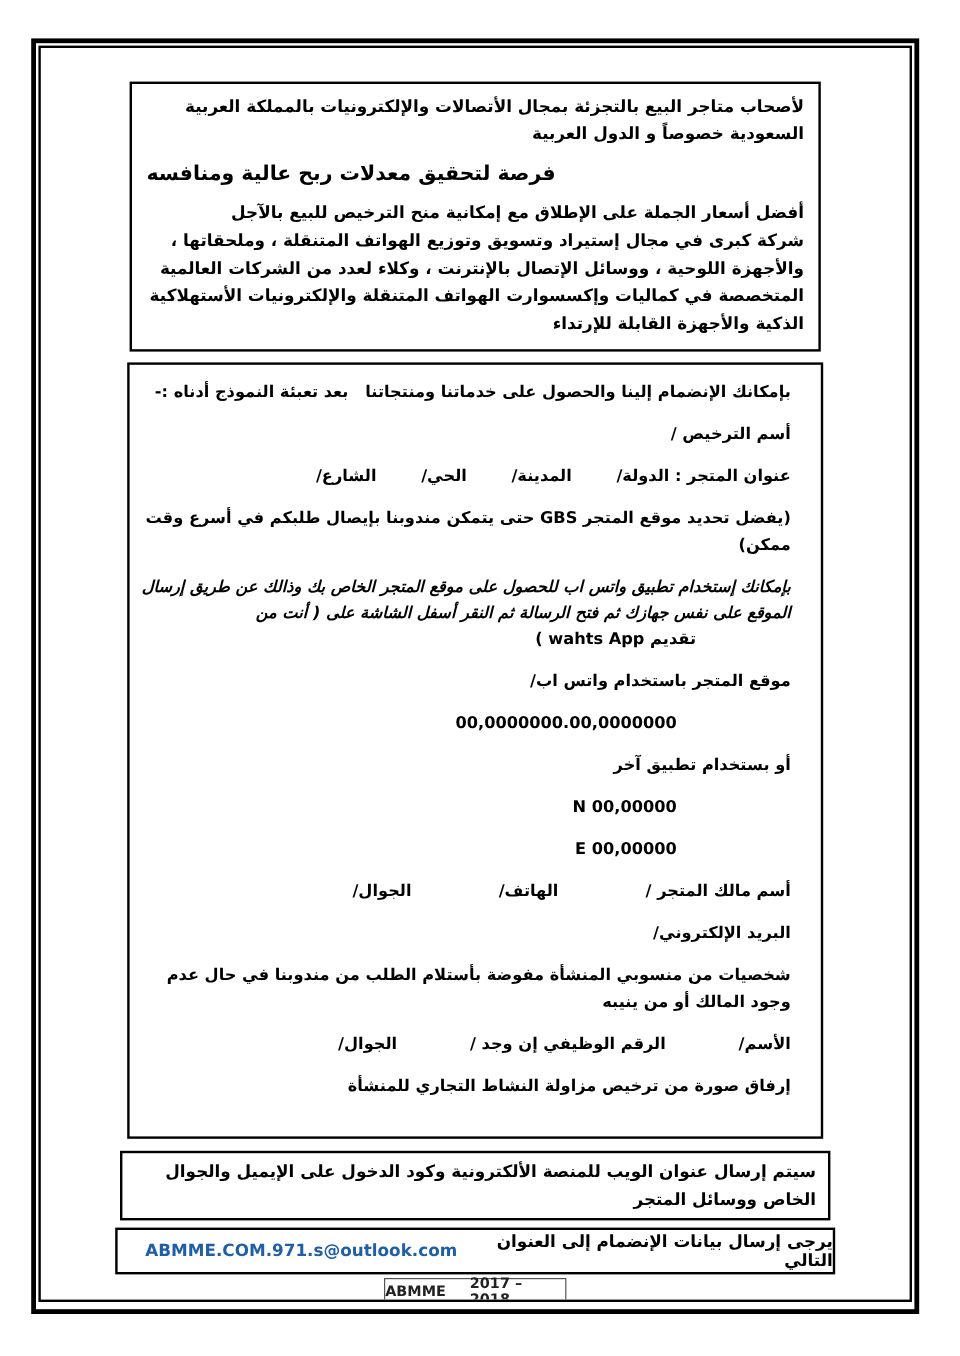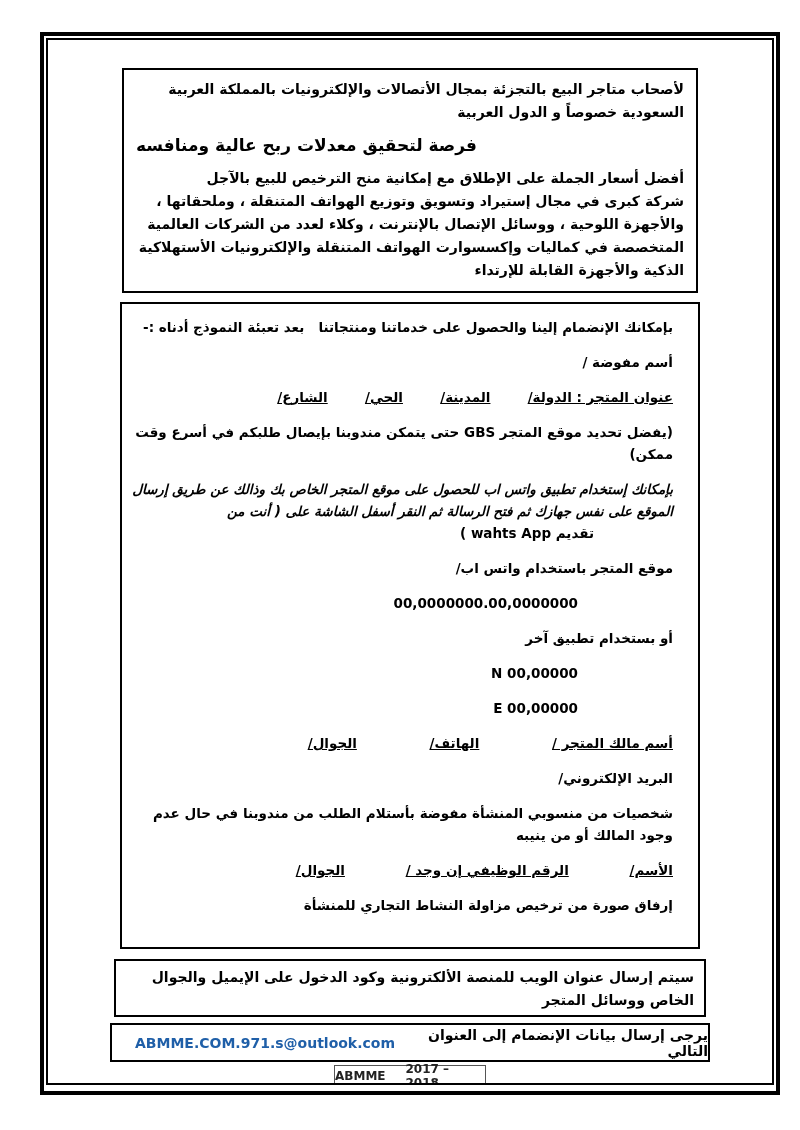--- a/index.html
+++ b/index.html
@@ -5,21 +5,21 @@
   * { box-sizing: border-box; margin: 0; padding: 0; }
   body {
     width: 800px; height: 1130px;
     background: #ffffff;
     font-family: "DejaVu Sans", sans-serif;
     color: #000;
     position: relative;
     overflow: hidden;
   }
   .frame-outer {
-    position: absolute; left: 40px; top: 32px;
+    position: absolute; left: 26px; top: 32px;
     width: 740px; height: 1063px;
     border: 4px solid #000;
   }
   .frame-inner {
     margin: 2px;
     border: 2px solid #000;
     height: calc(100% - 8px);
     overflow: hidden;
   }
   .box {
@@ -46,21 +46,21 @@
   
   .box2 {
     width: 580px; height: 647px;
     margin-top: 9px;
     padding: 12px 25px 0 8px;
     font-size: 13.5px; line-height: 22px;
   }
   .fl { margin-bottom: 13px; }
   .fl.mb0 { margin-bottom: 0; font-style: italic; }
   .frow { display: flex; justify-content: space-between; align-items: baseline; }
-  .frow span { white-space: nowrap; text-decoration: underline; }
+  .frow span { white-space: nowrap; }
   .sp110 { width: 110px; flex-shrink: 1; }
   .sp105 { width: 105px; flex-shrink: 1; }
   .num { direction: ltr; text-align: right; padding-right: 95px; }
   .ind79 { padding-right: 79px; }
   .pre { white-space: pre-wrap; }
   
   .box3 {
     width: 592px; height: 58px;
     margin-top: 10px;
     padding: 5px 10px;
@@ -99,21 +99,21 @@
 
     <div class="box box1">
       <div class="p">لأصحاب متاجر البيع بالتجزئة بمجال الأتصالات والإلكترونيات بالمملكة العربية السعودية خصوصاً و الدول العربية</div>
       <div class="headline">فرصة لتحقيق معدلات ربح عالية ومنافسه</div>
       <div class="p">أفضل أسعار الجملة على الإطلاق مع إمكانية منح الترخيص للبيع بالآجل</div>
       <div class="p">شركة كبرى في مجال إستيراد وتسويق وتوزيع الهواتف المتنقلة ، وملحقاتها ، والأجهزة اللوحية ، ووسائل الإتصال بالإنترنت ، وكلاء لعدد من الشركات العالمية المتخصصة في كماليات وإكسسوارت الهواتف المتنقلة والإلكترونيات الأستهلاكية الذكية والأجهزة القابلة للإرتداء</div>
     </div>
 
     <div class="box box2">
       <div class="fl pre">بإمكانك الإنضمام إلينا والحصول على خدماتنا ومنتجاتنا   بعد تعبئة النموذج أدناه :-</div>
-      <div class="fl">أسم مفوضة /</div>
+      <div class="fl">أسم الترخيص /</div>
       <div class="fl frow">
         <span>عنوان المتجر : الدولة/</span>
         <span>المدينة/</span>
         <span>الحي/</span>
         <span>الشارع/</span>
         <span class="sp110"></span>
       </div>
       <div class="fl">(يفضل تحديد موقع المتجر GBS حتى يتمكن مندوبنا بإيصال طلبكم في أسرع وقت ممكن)</div>
       <div class="fl mb0">بإمكانك إستخدام تطبيق واتس اب  للحصول على موقع المتجر الخاص بك وذالك عن طريق إرسال الموقع على نفس جهازك ثم فتح الرسالة ثم النقر أسفل الشاشة على ( أنت من</div>
       <div class="fl ind79">تقديم  wahts App )</div>

